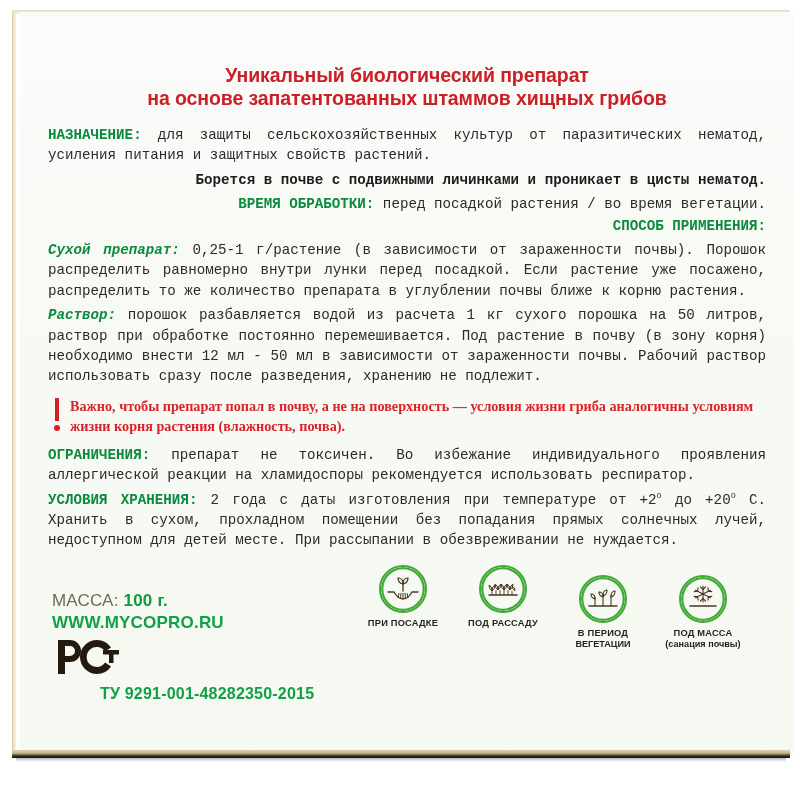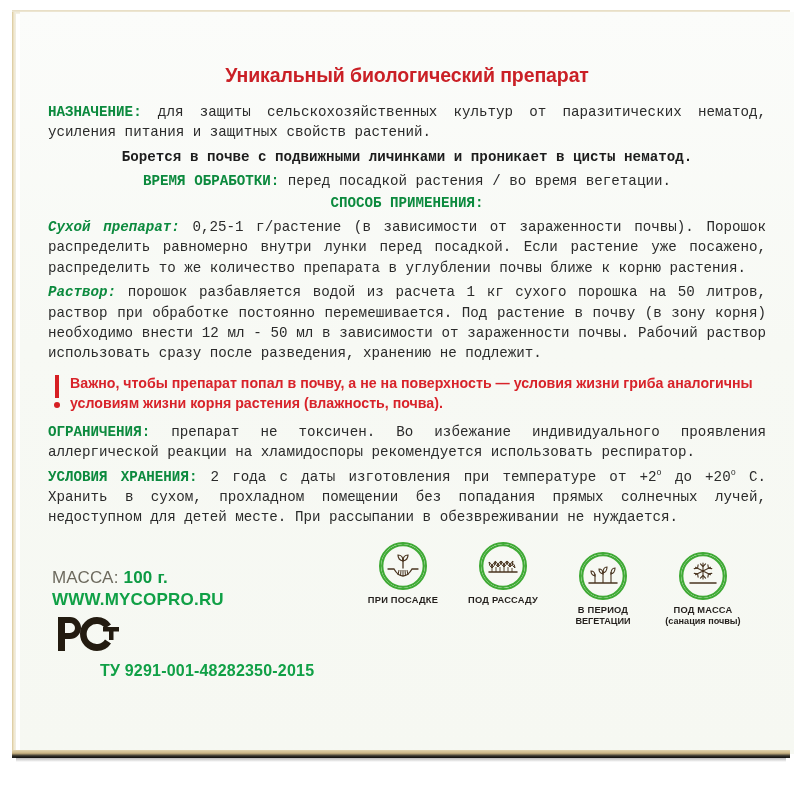--- a/index.html
+++ b/index.html
@@ -55,33 +55,34 @@
   .title .l2{display:block;}
 
   .body-text{
     padding:0 28px 0 28px;
     margin-top:15px;
     color:#2b2b2b;
     font-size:14.2px;
     line-height:20.4px;
   }
   .p{margin:0 0 1px 0;text-align:justify;text-justify:inter-word;font-family:Liberation Mono, monospace;}
-  .p.nj{text-align:center;}
+  .p.nj{text-align:right;}
   .hd{color:#0c8a3e;font-weight:bold;}
   .hd-blk{color:#1d1d1d;font-weight:bold;}
   .it{color:#0c8a3e;font-weight:bold;font-style:italic;}
   sup{font-size:8.5px;vertical-align:super;line-height:0;}
 
   .gap-s{height:3px;}
 
   
   .warn{
     display:flex;align-items:flex-start;
     margin:9px 0 8px 0;
     padding-left:2px;
+    font-family:Liberation Serif, serif;
   }
   .warn .bang{
     position:relative;width:16px;flex:0 0 16px;height:40px;margin-right:4px;
   }
   .warn .bang i{
     position:absolute;left:5px;top:2px;width:4px;height:23px;
     background:#d61f23;display:block;
   }
   .warn .bang b{
     position:absolute;left:4px;top:29px;width:6px;height:6px;
@@ -128,20 +129,21 @@
 
   <div class="box-edge-top"></div>
   <div class="box-edge-left"></div>
   <div class="box-edge-right"></div>
 
   <div class="box">
     <div class="content">
 
       <h1 class="title">
         <span>Уникальный биологический препарат</span>
+        <span class="l2">на основе запатентованных штаммов хищных грибов</span>
       </h1>
 
       <div class="body-text">
 
         <p class="p"><span class="hd">НАЗНАЧЕНИЕ:</span><span> для защиты сельскохозяйственных культур от паразитических нематод, усиления питания и защитных свойств растений.</span></p>
 
         <div class="gap-s"></div>
 
         <p class="p nj"><span class="hd-blk">Борется в почве с подвижными личинками и проникает в цисты  нематод.</span></p>
 

